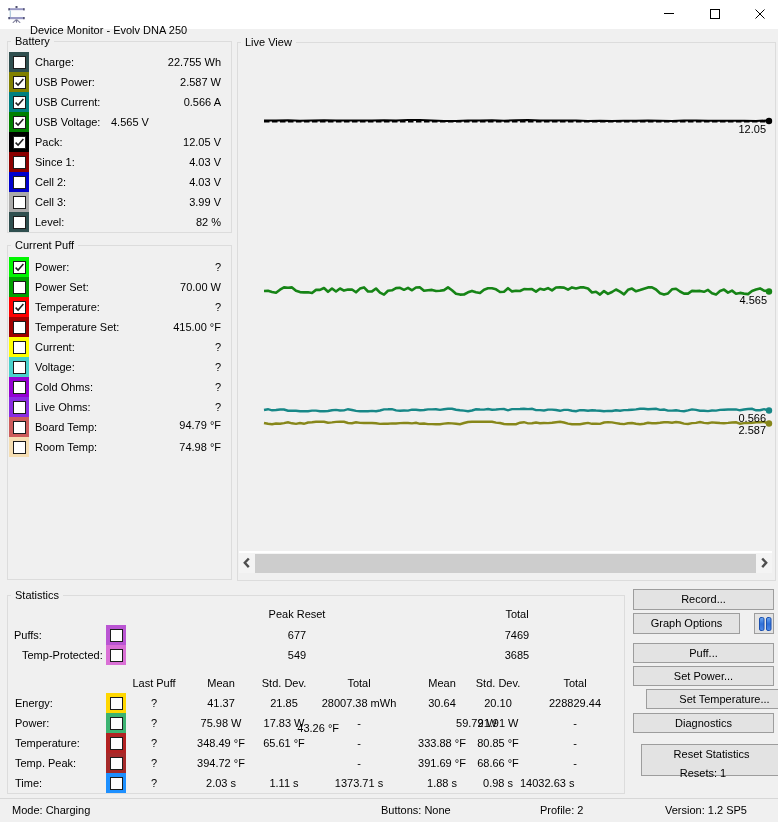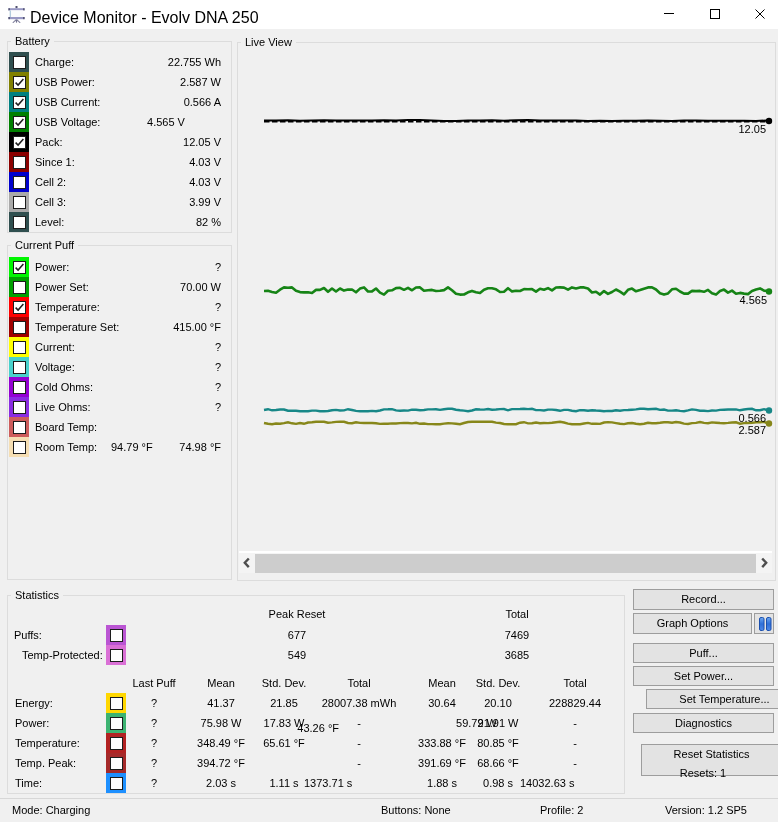--- a/index.html
+++ b/index.html
@@ -35,21 +35,21 @@
     <path d="M2.6,6.6 L5.1,9.1 L10.4,3.0" stroke="#1f1f1f" stroke-width="1.5" fill="none"></path>
   </svg>
 <div class="t" style="left:35px;top:95.5px">USB Current:</div>
 <div class="t" style="left:111px;top:95.5px;width:110px;text-align:right">0.566 A</div>
 <div class="blk" style="left:9px;top:112px;background:#008000"></div>
 <div class="wbx" style="left:12.5px;top:115.5px"></div>
 <svg style="position:absolute;left:12.5px;top:115.5px" width="13" height="13">
     <path d="M2.6,6.6 L5.1,9.1 L10.4,3.0" stroke="#1f1f1f" stroke-width="1.5" fill="none"></path>
   </svg>
 <div class="t" style="left:35px;top:115.5px">USB Voltage:</div>
-<div class="t" style="left:111px;top:115.5px;width:110px;text-align:center">4.565 V</div>
+<div class="t" style="left:111px;top:115.5px;width:110px;text-align:left">4.565 V</div>
 <div class="blk" style="left:9px;top:132px;background:#000000"></div>
 <div class="wbx" style="left:12.5px;top:135.5px"></div>
 <svg style="position:absolute;left:12.5px;top:135.5px" width="13" height="13">
     <path d="M2.6,6.6 L5.1,9.1 L10.4,3.0" stroke="#1f1f1f" stroke-width="1.5" fill="none"></path>
   </svg>
 <div class="t" style="left:35px;top:135.5px">Pack:</div>
 <div class="t" style="left:111px;top:135.5px;width:110px;text-align:right">12.05 V</div>
 <div class="blk" style="left:9px;top:152px;background:#8B0000"></div>
 <div class="wbx" style="left:12.5px;top:155.5px"></div>
 <div class="t" style="left:35px;top:155.5px">Since 1:</div>
@@ -100,21 +100,21 @@
 <div class="wbx" style="left:12.5px;top:380.5px"></div>
 <div class="t" style="left:35px;top:380.5px">Cold Ohms:</div>
 <div class="t" style="left:111px;top:380.5px;width:110px;text-align:right">?</div>
 <div class="blk" style="left:9px;top:397px;background:#8A2BE2"></div>
 <div class="wbx" style="left:12.5px;top:400.5px"></div>
 <div class="t" style="left:35px;top:400.5px">Live Ohms:</div>
 <div class="t" style="left:111px;top:400.5px;width:110px;text-align:right">?</div>
 <div class="blk" style="left:9px;top:417px;background:#CD5C5C"></div>
 <div class="wbx" style="left:12.5px;top:420.5px"></div>
 <div class="t" style="left:35px;top:420.5px">Board Temp:</div>
-<div class="t" style="left:111px;top:441px;width:110px;">94.79 °F</div>
+<div class="t" style="left:111px;top:419px;width:110px;text-align:right">94.79 °F</div>
 <div class="blk" style="left:9px;top:437px;background:#F5DEB3"></div>
 <div class="wbx" style="left:12.5px;top:440.5px"></div>
 <div class="t" style="left:35px;top:440.5px">Room Temp:</div>
 <div class="t" style="left:111px;top:440.5px;width:110px;text-align:right">74.98 °F</div>
 <div class="t" style="left:237px;top:607.5px;width:120px;text-align:center">Peak Reset</div>
 <div class="t" style="left:457px;top:607.5px;width:120px;text-align:center">Total</div>
 <div class="t" style="left:14px;top:628.5px">Puffs:</div>
 <div class="t" style="left:22px;top:648.5px">Temp-Protected:</div>
 <div class="blk" style="left:106px;top:625px;background:#BA55D3"></div>
 <div class="wbx" style="left:109.5px;top:628.5px"></div>
@@ -170,21 +170,21 @@
 <div class="t" style="left:304px;top:756.5px;width:110px;text-align:center">-</div>
 <div class="t" style="left:387px;top:756.5px;width:110px;text-align:center">391.69 °F</div>
 <div class="t" style="left:443px;top:756.5px;width:110px;text-align:center">68.66 °F</div>
 <div class="t" style="left:520px;top:756.5px;width:110px;text-align:center">-</div>
 <div class="blk" style="left:106px;top:773px;background:#1E90FF"></div>
 <div class="wbx" style="left:109.5px;top:776.5px"></div>
 <div class="t" style="left:15px;top:776.5px">Time:</div>
 <div class="t" style="left:134px;top:776.5px;width:40px;text-align:center">?</div>
 <div class="t" style="left:166px;top:776.5px;width:110px;text-align:center">2.03 s</div>
 <div class="t" style="left:229px;top:776.5px;width:110px;text-align:center">1.11 s</div>
-<div class="t" style="left:304px;top:776.5px;width:110px;">1373.71 s</div>
+<div class="t" style="left:304px;top:776.5px;width:110px;text-align:center">1373.71 s</div>
 <div class="t" style="left:387px;top:776.5px;width:110px;text-align:center">1.88 s</div>
 <div class="t" style="left:443px;top:776.5px;width:110px;text-align:center">0.98 s</div>
 <div class="t" style="left:520px;top:776.5px;width:110px;">14032.63 s</div>
 <svg style="position:absolute;left:237px;top:42px" width="538" height="538">
 <polyline points="27,78.5 39,78.4 51,78.3 63,78.8 75,78.5 87,78.3 99,78.5 111,78.4 123,78.5 135,78.6 147,78.2 159,78.4 171,78.1 183,78.0 195,78.5 207,79.0 219,79.0 231,78.5 243,78.4 255,78.2 267,78.7 279,78.3 291,78.1 303,78.4 315,78.6 327,78.6 339,78.6 351,79.0 363,78.8 375,79.1 387,78.8 399,78.7 411,78.5 423,78.7 435,78.9 447,78.5 459,78.5 471,78.7 483,78.7 495,78.8 507,78.8 519,78.9 530,78.5" stroke="#000" stroke-width="2" fill="none"></polyline>
 <line x1="27" y1="79.8" x2="530" y2="79.8" stroke="#000" stroke-width="1.5" stroke-dasharray="5.5 2.5" fill="none"></line>
 <circle cx="532" cy="79" r="3.2" fill="#000"></circle>
 <polyline points="27,249 31,248.8 35,250.0 39,250.8 43,247.7 47,245.4 51,245.8 55,245.4 59,248.8 63,250.1 67,250.4 71,250.3 75,251.0 79,247.9 83,247.9 87,246.0 91,249.8 95,246.5 99,249.5 103,246.5 107,248.6 111,247.6 115,247.5 119,250.3 123,246.6 127,245.4 131,249.5 135,249.4 139,246.5 143,250.7 147,252.6 151,248.7 155,248.3 159,246.1 163,245.8 167,247.8 171,245.9 175,248.3 179,245.5 183,245.4 187,248.8 191,248.2 195,247.9 199,249.0 203,248.8 207,248.1 211,245.4 215,248.2 219,251.7 223,252.6 227,252.5 231,250.3 235,248.9 239,250.2 243,251.0 247,247.7 251,246.3 255,246.3 259,247.3 263,250.0 267,249.7 271,246.2 275,249.4 279,248.8 283,249.0 287,247.1 291,247.3 295,247.1 299,249.6 303,246.7 307,247.8 311,246.1 315,248.4 319,245.5 323,245.4 327,245.6 331,247.7 335,245.4 339,246.4 343,245.4 347,245.4 351,246.5 355,250.5 359,249.8 363,252.6 367,249.1 371,251.9 375,250.0 379,247.5 383,249.7 387,252.3 391,247.8 395,246.6 399,249.3 403,248.1 407,246.7 411,245.4 415,245.4 419,247.5 423,251.3 427,252.6 431,251.4 435,247.3 439,246.7 443,249.5 447,251.6 451,251.6 455,248.9 459,249.1 463,248.9 467,249.8 471,247.9 475,251.3 479,252.6 483,249.0 487,247.6 491,250.6 495,248.6 499,251.7 503,250.9 507,251.6 511,252.1 515,249.0 519,247.6 523,246.4 527,248.6 530,249" stroke="#168416" stroke-width="2.6" fill="none" stroke-linejoin="round"></polyline>
 <circle cx="532" cy="249.5" r="3.2" fill="#168416"></circle>
 <polyline points="27,368 31,367.2 35,368.3 39,368.0 43,367.5 47,367.5 51,368.7 55,368.6 59,368.7 63,369.2 67,369.2 71,369.2 75,368.6 79,368.6 83,369.2 87,369.2 91,369.0 95,368.3 99,367.9 103,368.5 107,368.4 111,367.2 115,368.0 119,368.9 123,369.2 127,369.2 131,369.2 135,368.9 139,369.2 143,368.5 147,367.4 151,367.3 155,367.1 159,368.4 163,368.7 167,368.5 171,368.6 175,367.6 179,367.8 183,368.3 187,368.0 191,367.4 195,367.4 199,367.2 203,367.9 207,367.2 211,366.8 215,366.8 219,367.7 223,368.3 227,368.6 231,369.2 235,368.5 239,367.3 243,367.5 247,367.6 251,367.0 255,367.7 259,367.5 263,367.1 267,367.0 271,368.3 275,367.1 279,367.1 283,367.0 287,366.8 291,367.1 295,366.8 299,368.1 303,368.1 307,368.5 311,367.6 315,367.6 319,368.0 323,368.8 327,367.9 331,367.9 335,368.7 339,369.2 343,368.2 347,368.2 351,368.7 355,368.2 359,368.5 363,368.7 367,369.2 371,368.9 375,369.0 379,368.3 383,368.7 387,368.1 391,368.0 395,367.7 399,367.4 403,366.8 407,366.8 411,367.3 415,367.0 419,366.8 423,367.9 427,367.5 431,368.6 435,368.6 439,368.2 443,368.9 447,369.2 451,368.4 455,367.4 459,367.9 463,368.7 467,368.7 471,369.1 475,368.5 479,368.6 483,367.9 487,367.7 491,367.5 495,367.5 499,367.4 503,368.3 507,367.5 511,367.0 515,366.8 519,368.3 523,368.2 527,367.2 530,368" stroke="#178787" stroke-width="2.4" fill="none"></polyline>
@@ -211,28 +211,28 @@
 <rect x="0.5" y="2.2" width="1.2" height="2.2" fill="#3c3c5c"></rect>
 <rect x="15.3" y="2.2" width="1.2" height="2.2" fill="#3c3c5c"></rect>
 <rect x="1.7" y="4.4" width="13.6" height="6.6" fill="#fafbfc"></rect>
 <rect x="1.7" y="4.4" width="1.2" height="6.6" fill="#aac6da"></rect>
 <rect x="0.5" y="11" width="16" height="2.2" fill="#9898c4"></rect>
 <rect x="0.5" y="11" width="1.2" height="2.2" fill="#3c3c5c"></rect>
 <rect x="15.3" y="11" width="1.2" height="2.2" fill="#3c3c5c"></rect>
 <path d="M8.5,13.2 L8.5,16.8 M8.2,13.6 L4.8,16.9 M8.8,13.6 L12.2,16.9" stroke="#8585a0" stroke-width="1.1" fill="none"></path>
 <circle cx="8.5" cy="15" r="0.8" fill="#6a6a88"></circle>
 </svg>
-<div style="position:absolute;left:30px;top:9px;font-size:16px">Device Monitor - Evolv DNA 250</div>
+<div style="position:absolute;left:30px;top:24px;font-size:11px">Device Monitor - Evolv DNA 250</div>
 <svg style="position:absolute;left:640px;top:0" width="138" height="29">
 <line x1="24" y1="13.5" x2="34" y2="13.5" stroke="#000" stroke-width="1"></line>
 <rect x="70.5" y="9.5" width="9" height="9" stroke="#000" stroke-width="1" fill="none"></rect>
 <path d="M115.5,9.5 L124.5,18.5 M124.5,9.5 L115.5,18.5" stroke="#000" stroke-width="1"></path>
 </svg>
 <div class="btn" style="left:633px;top:589px;width:141px;height:21px;line-height:19px">Record...</div>
-<div class="btn" style="left:633px;top:613px;width:119px;height:21px;line-height:19px">Graph Options</div>
+<div class="btn" style="left:633px;top:613px;width:107px;height:21px;line-height:19px">Graph Options</div>
 <div class="btn" style="left:754px;top:613px;width:20px;height:21px">
     <svg width="18" height="19" style="position:absolute;left:0px;top:0px">
       <defs>
         <linearGradient id="pg" x1="0" y1="0" x2="0" y2="1">
           <stop offset="0" stop-color="#6fa8f0"></stop>
           <stop offset="0.5" stop-color="#2f6fd8"></stop>
           <stop offset="1" stop-color="#4f8ae8"></stop>
         </linearGradient>
       </defs>
       <rect x="4.5" y="3.5" width="4.5" height="13" rx="1.5" fill="url(#pg)" stroke="#1a4fae" stroke-width="1"></rect>

